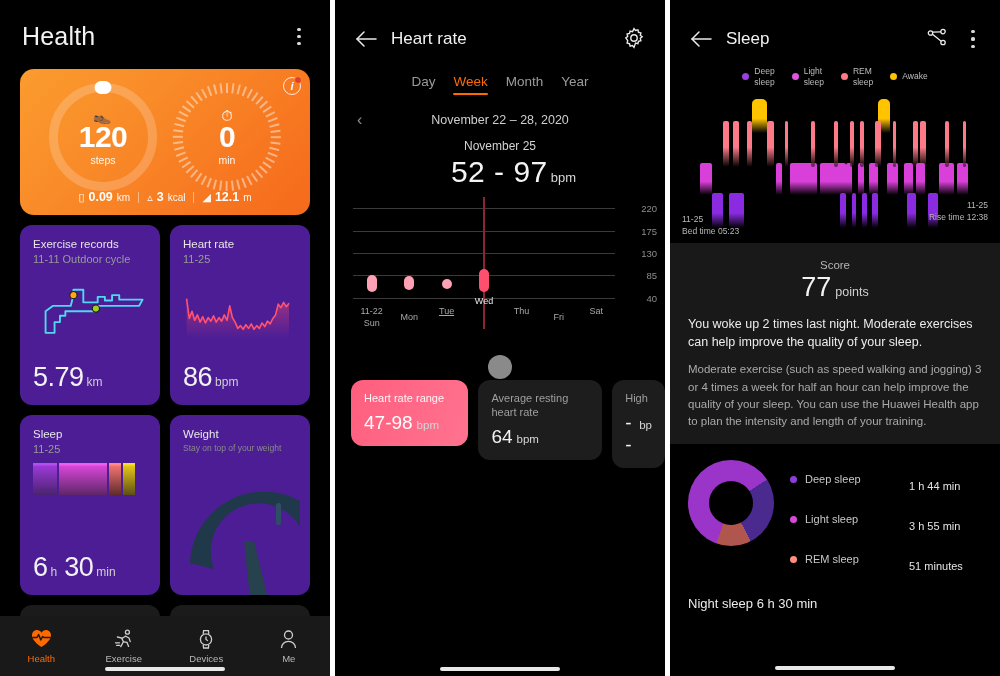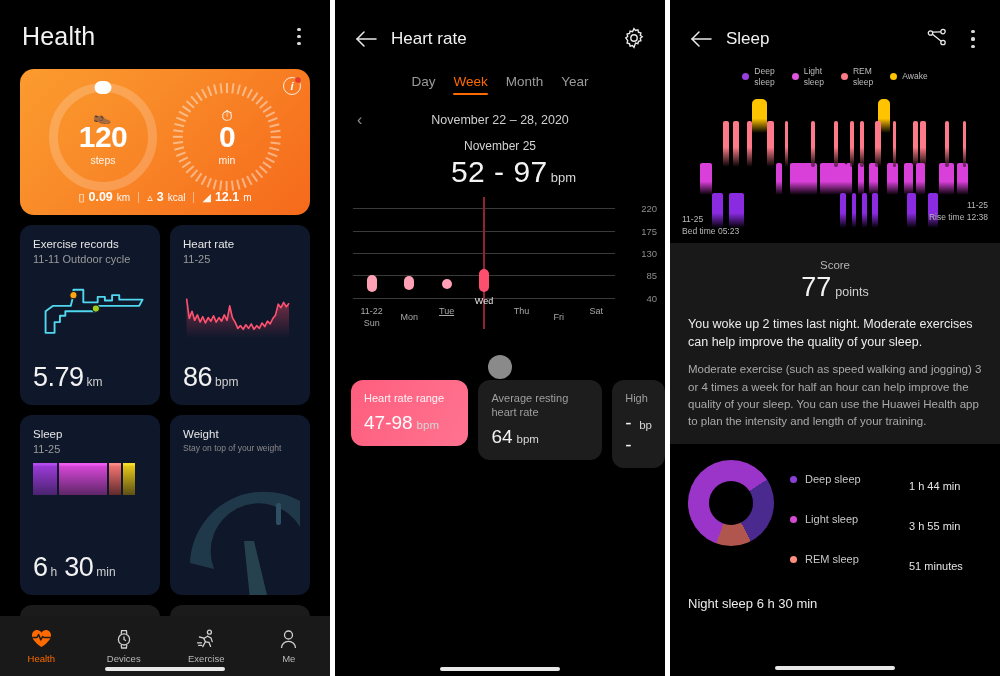--- a/index.html
+++ b/index.html
@@ -58,21 +58,21 @@
     display:flex; align-items:center; justify-content:center; gap:8px;
     font-size:11px; color:#fff; }
   .hf-item{ display:flex; align-items:center; gap:4px; }
   .hf-v{ font-size:12.5px; font-weight:700; }
   .hf-u{ font-size:10px; opacity:.95; }
   .hf-sep{ width:1px; height:11px; background:rgba(255,255,255,.45); }
   .hf-ico{ font-size:11px; opacity:.95; }
 
   .cards{ padding:10px 20px 0 20px; display:grid; grid-template-columns:1fr 1fr;
     gap:10px 10px; }
-  .card{ background:#0f172a; border-radius:12px; padding:13px 12px 12px 13px;
+  .card{ background:#4c1d95; border-radius:12px; padding:13px 12px 12px 13px;
     position:relative; overflow:hidden; }
   .card.tall{ height:180px; display:flex; flex-direction:column; }
   .c-title{ font-size:11.5px; color:#e6e6e6; }
   .c-sub{ font-size:11px; color:#9a9a9a; margin-top:3px; }
   .c-sub.small{ font-size:8.5px; color:#8a8a8a; }
   .c-val{ margin-top:auto; display:flex; align-items:baseline; gap:3px; }
   .c-num{ font-size:27px; font-weight:300; color:#f2f2f2; letter-spacing:-.5px;}
   .c-unit{ font-size:12px; color:#cfcfcf; }
   .c-art{ flex:1; display:flex; align-items:center; justify-content:center; }
   .card-stub{ height:20px; background:#1b1b1b; border-radius:12px 12px 0 0; }
@@ -391,41 +391,41 @@
         <div class="tab-ico">
           <svg width="21" height="19" viewBox="0 0 21 19">
               <path d="M10.5 18C10.5 18 1 12.2 1 6.2 1 3.3 3.2 1 5.9 1c1.9 0 3.6 1.1 4.6 2.7C11.5 2.1 13.2 1 15.1 1 17.8 1 20 3.3 20 6.2c0 6-9.5 11.8-9.5 11.8z" fill="#ff6a00"></path>
               <path d="M2 8.5h4l1.6-3 2.2 5.4 1.8-3.4 1.4 1h6" fill="none" stroke="#1b1b1b" stroke-width="1.5" stroke-linejoin="round" stroke-linecap="round"></path>
             </svg>
         </div>
         <div class="tab-lbl">Health</div>
       </div>
       <div class="tab">
         <div class="tab-ico">
-          <svg width="18" height="20" viewBox="0 0 18 20" fill="none" stroke="#cfcfcf" stroke-width="1.3">
-              <circle cx="9" cy="10.4" r="5.6"></circle>
-              <path d="M6.2 4.9 6.6 1.6h4.8l.4 3.3M6.2 15.9l.4 3.1h4.8l.4-3.1"></path>
-              <path d="M9 7.6v2.9l2 1.2"></path>
-            </svg>
-        </div>
-        <div class="tab-lbl">Devices</div>
-      </div>
-      <div class="tab">
-        <div class="tab-ico">
           <svg width="20" height="20" viewBox="0 0 20 20" fill="none" stroke="#cfcfcf" stroke-width="1.3" stroke-linecap="round">
               <circle cx="13.4" cy="3.2" r="2"></circle>
               <path d="M11.6 7.2 7.8 9.4l1.6 3.4-2.6 4.8"></path>
               <path d="M11.6 7.2 15 9l1.2 3.6"></path>
               <path d="M9.4 12.8 13 13.4l1.6 4"></path>
               <path d="M8 9.2 3.4 8"></path>
               <path d="M1.5 13.8h4"></path>
               <path d="M2.6 16.4h3.2"></path>
             </svg>
         </div>
         <div class="tab-lbl">Exercise</div>
+      </div>
+      <div class="tab">
+        <div class="tab-ico">
+          <svg width="18" height="20" viewBox="0 0 18 20" fill="none" stroke="#cfcfcf" stroke-width="1.3">
+              <circle cx="9" cy="10.4" r="5.6"></circle>
+              <path d="M6.2 4.9 6.6 1.6h4.8l.4 3.3M6.2 15.9l.4 3.1h4.8l.4-3.1"></path>
+              <path d="M9 7.6v2.9l2 1.2"></path>
+            </svg>
+        </div>
+        <div class="tab-lbl">Devices</div>
       </div>
       <div class="tab">
         <div class="tab-ico">
           <svg width="19" height="20" viewBox="0 0 19 20" fill="none" stroke="#cfcfcf" stroke-width="1.3">
               <circle cx="9.5" cy="6" r="4"></circle>
               <path d="M2.5 19c0-4 3.1-6.6 7-6.6s7 2.6 7 6.6"></path>
             </svg>
         </div>
         <div class="tab-lbl">Me</div>
       </div>

